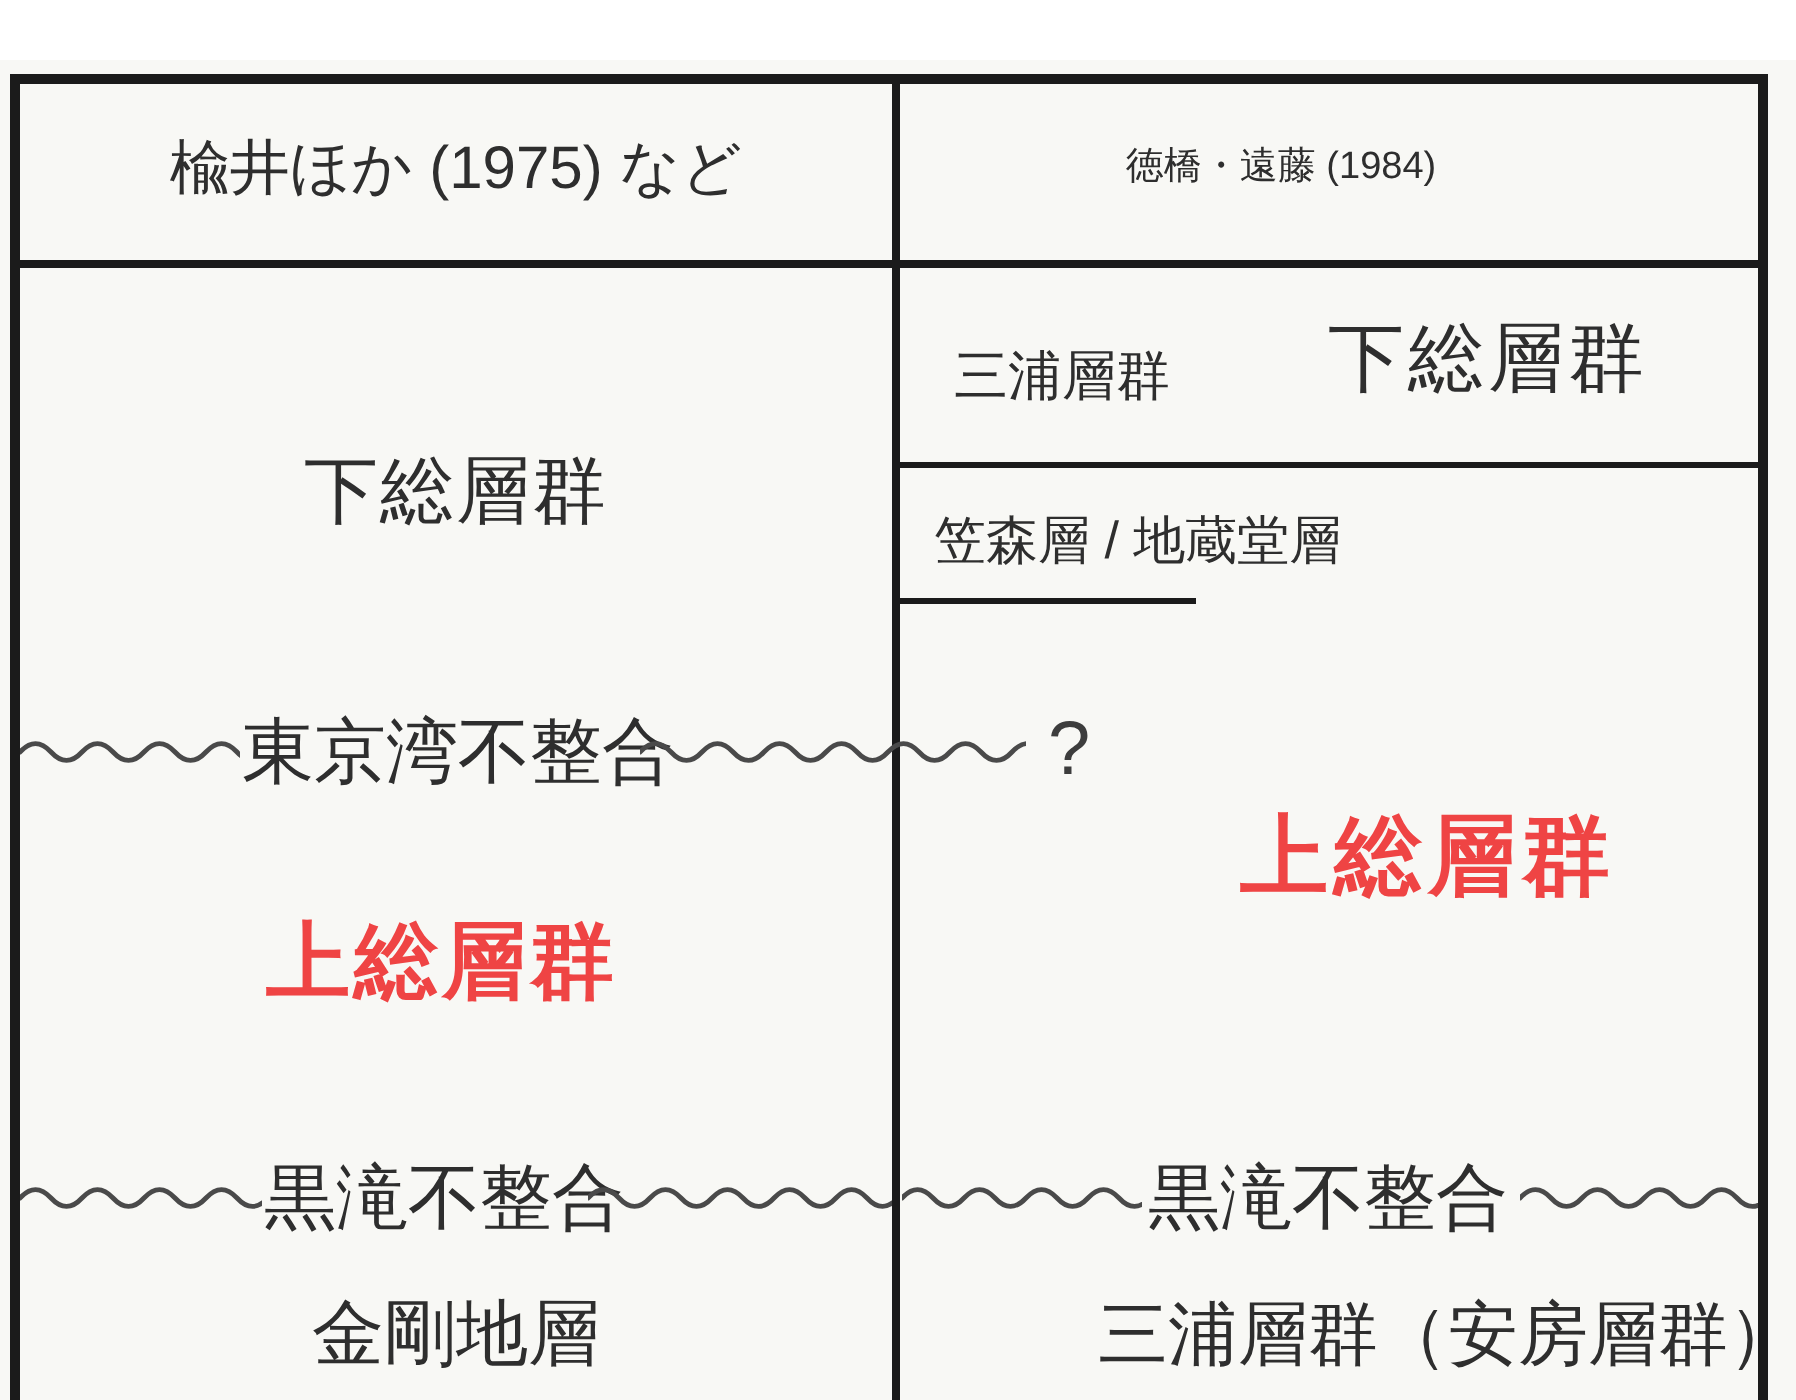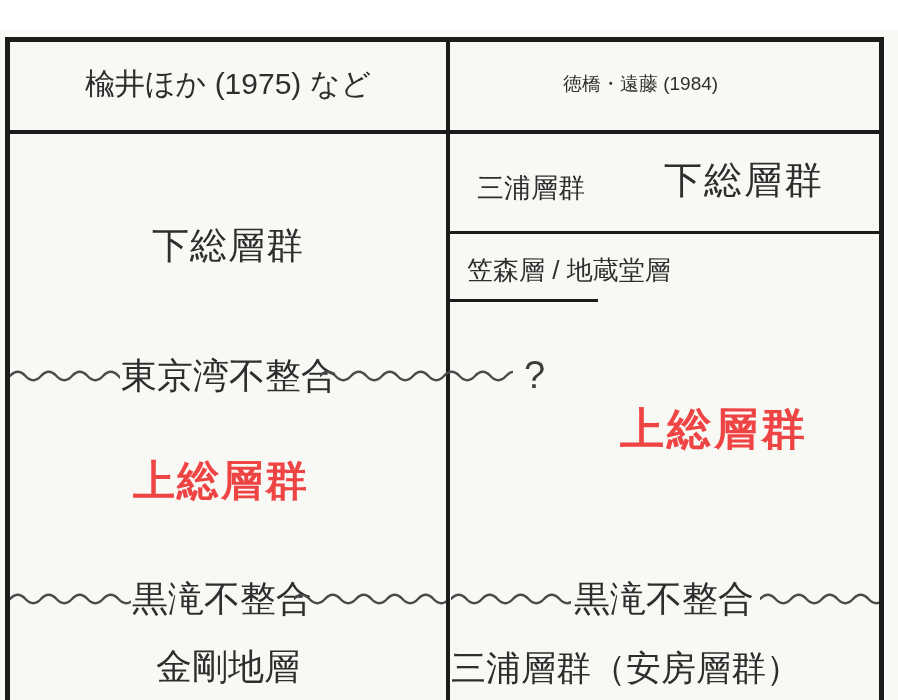--- a/index.html
+++ b/index.html
@@ -38,21 +38,21 @@
   .right-shimousa{ left:664px; top:131px; font-size:38px; letter-spacing:2px; }
   .kasamori      { left:467px; top:227px; font-size:26px; }
   .tokyobay      { left:121px; top:328px; font-size:36px; }
   .qmark         { left:524px; top:326px; font-size:38px; color:#3d3d3d; }
   .grp-bold      { font-weight:bold; color:#ef4444; }
   .left-kazusa   { left:133px; top:430px; font-size:42px; letter-spacing:2px; }
   .right-kazusa  { left:620px; top:377px; font-size:44px; letter-spacing:3px; }
   .kurotaki-left { left:132px; top:551px; font-size:36px; }
   .kurotaki-right{ left:574px; top:551px; font-size:36px; }
   .left-miura    { left:10px;  top:619px; width:436px; text-align:center; font-size:36px; }
-  .right-miura   { left:451px; top:620px; width:448px; text-align:left; font-size:35px; }
+  .right-miura   { left:451px; top:620px; width:448px; text-align:right; font-size:35px; }
 
   .wave { position:absolute; height:14px; overflow:hidden; }
 </style>
 </head>
 <body>
 
 <div class="page">
 
   <div class="frame"></div>
   <div class="vline"></div>

